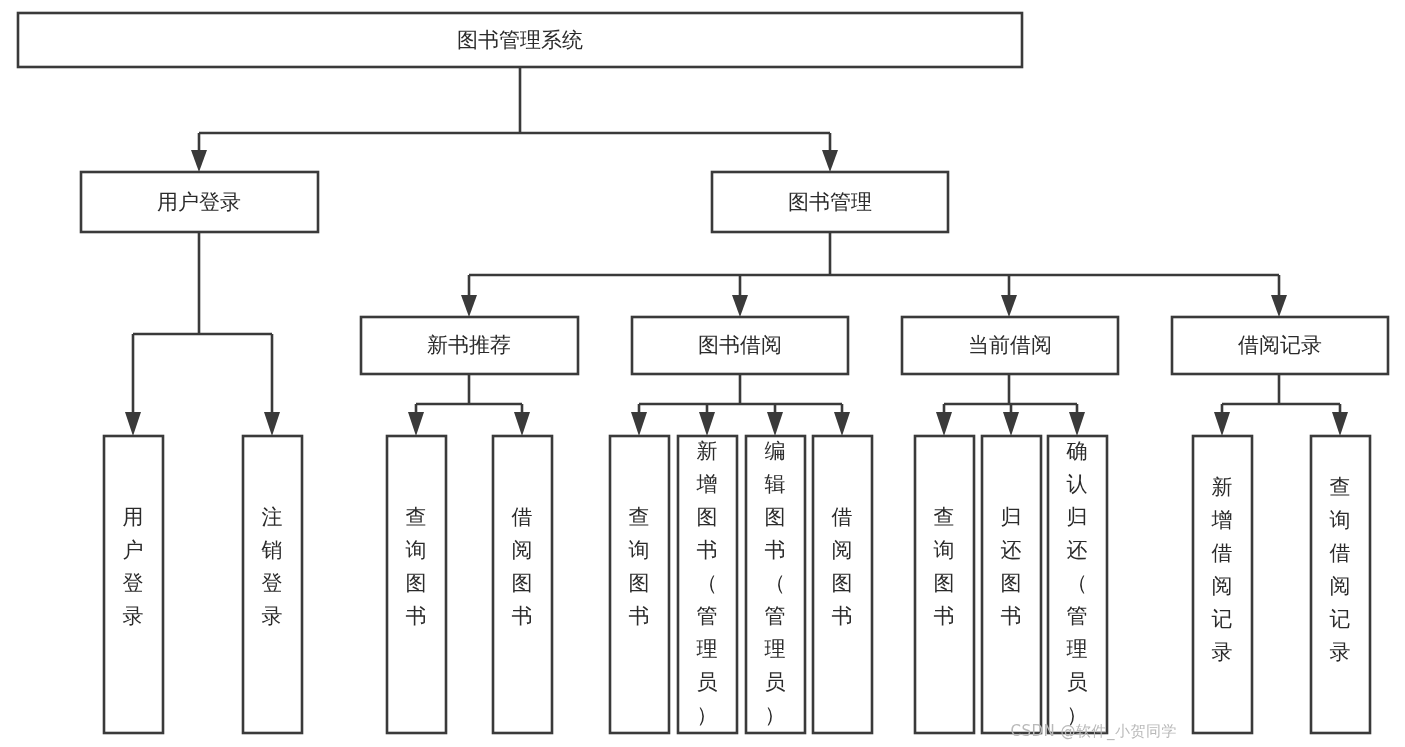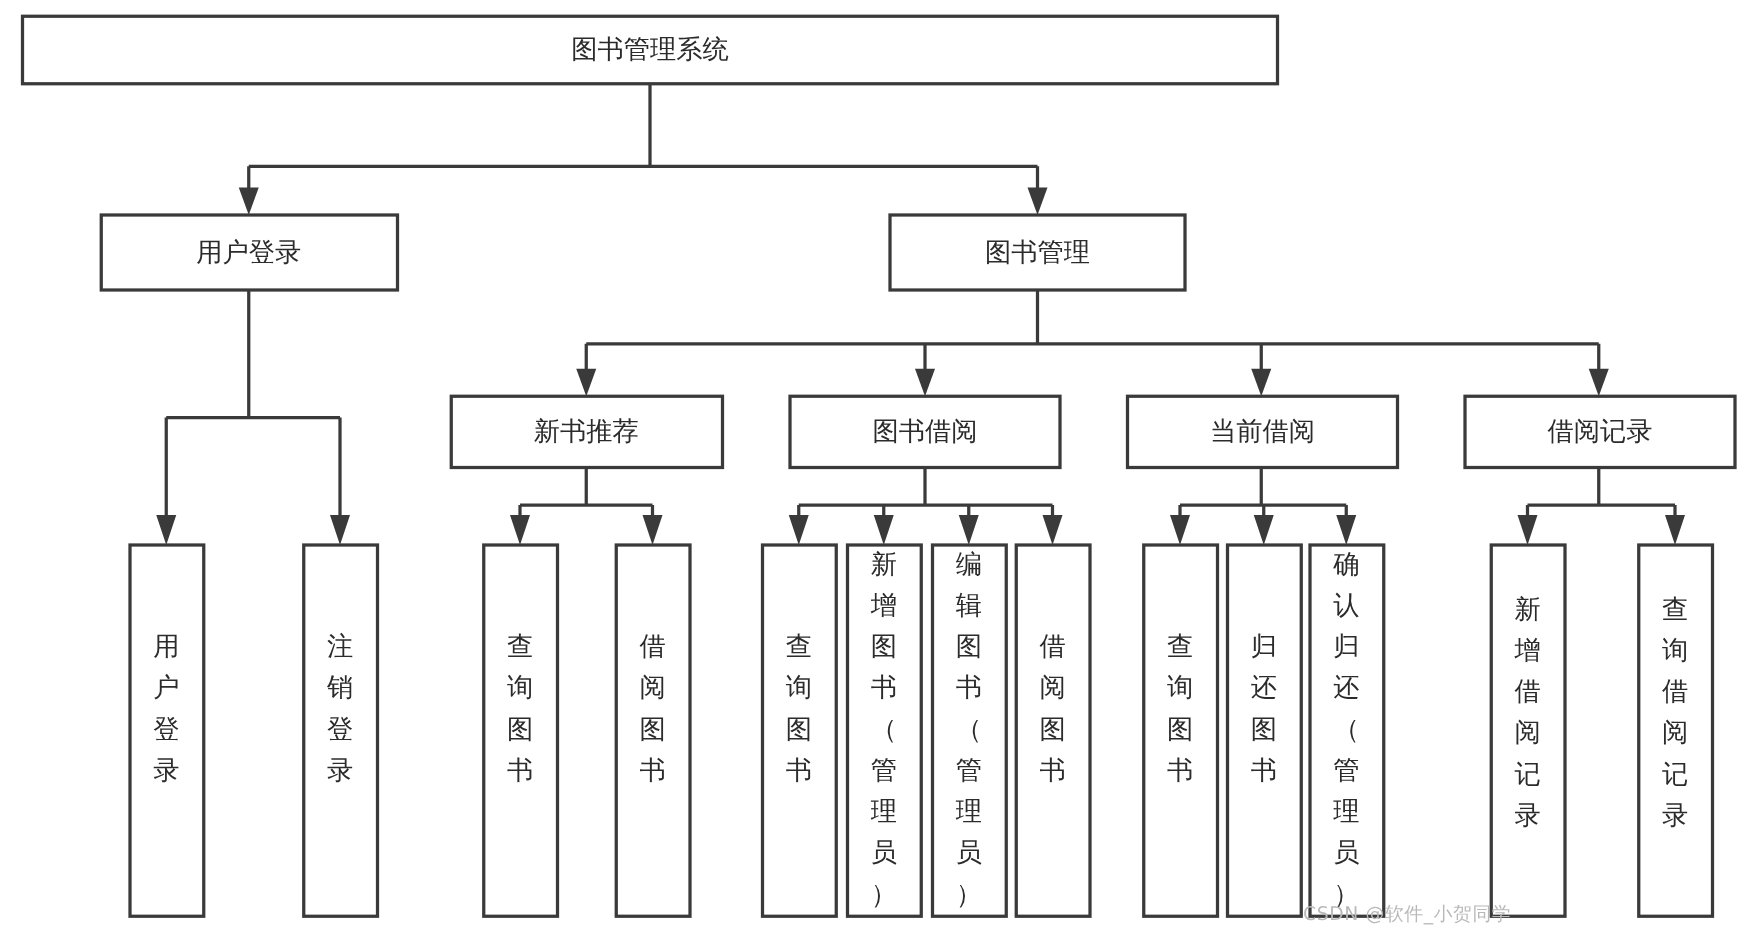--- a/index.html
+++ b/index.html
@@ -12,21 +12,20 @@
     width: 1405px;
     height: 747px;
     font-family: "DejaVu Sans", "Liberation Sans", sans-serif;
     overflow: hidden;
   }
   #diagram-root {
     position: relative;
     width: 1185px;
     height: 747px;
     background: #ffffff;
-    padding-left: 32px;
   }
   svg.flow {
     position: absolute;
     left: 0;
     top: 0;
     width: 1405px;
     height: 747px;
     display: block;
   }
   .node-box {

